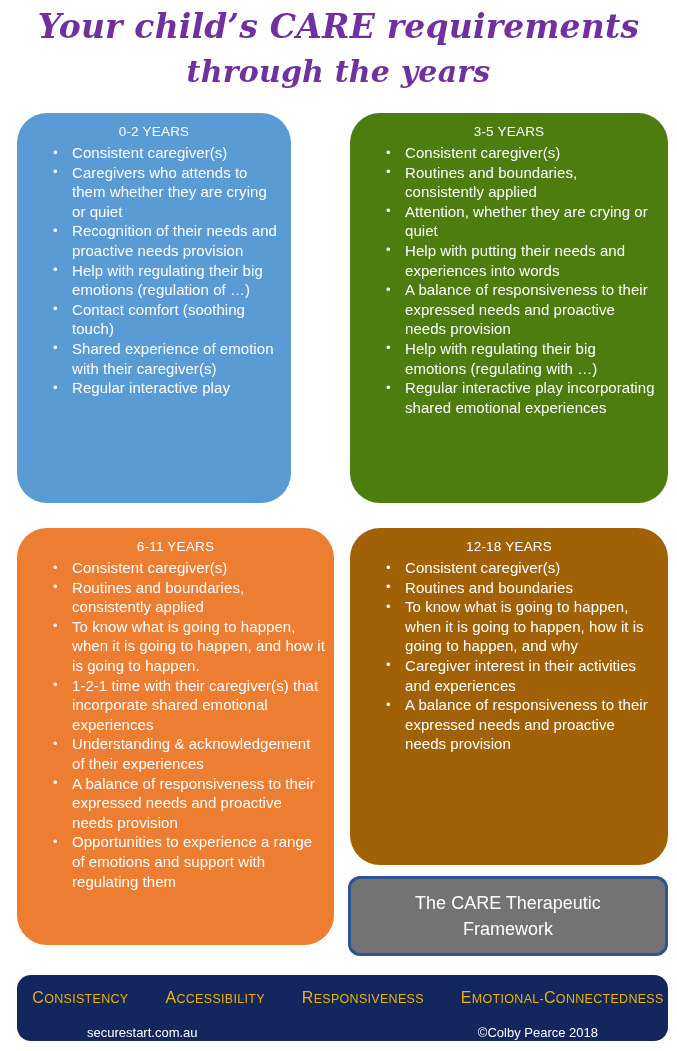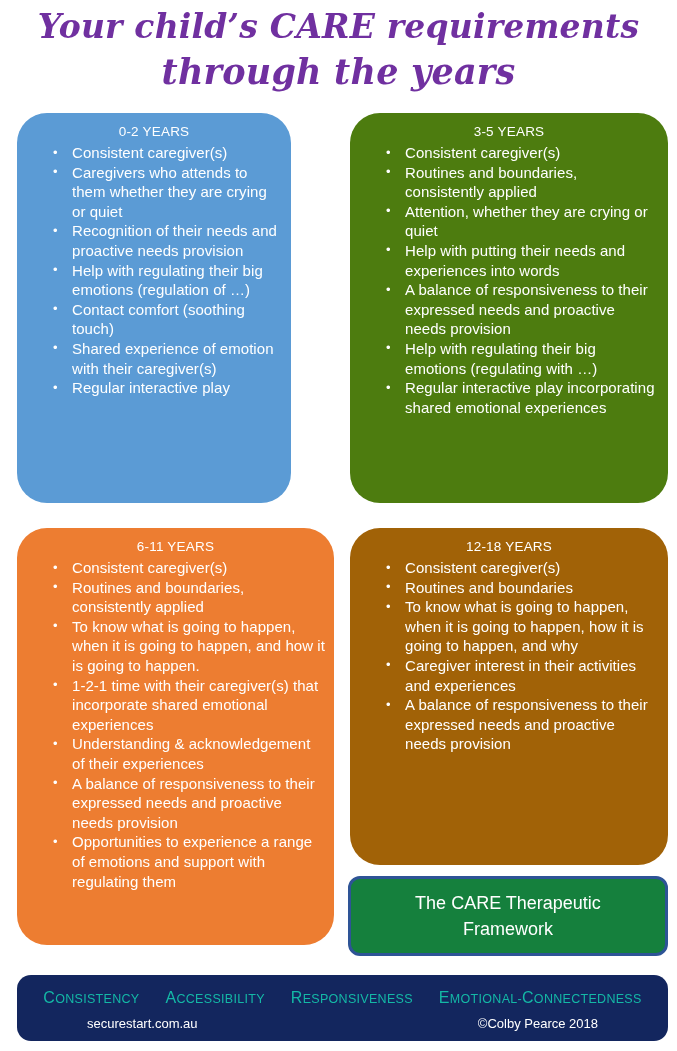--- a/index.html
+++ b/index.html
@@ -31,21 +31,21 @@
   .title-line {
     font-family: "DejaVu Serif", serif;
     font-style: italic;
     font-weight: bold;
     font-size: 33px;
     line-height: 45px;
     color: #7030A0;
     letter-spacing: 0.2px;
     white-space: nowrap;
   }
-  .title-line.line2 { font-size: 35px; }
+  .title-line.line2 { font-size: 30px; }
 
   
   .card {
     position: absolute;
     border-radius: 30px;
     padding: 10px 8px 12px 8px;
     color: #ffffff;
   }
   #card-0-2   { left: 17px;  top: 113px; width: 274px; height: 390px; background: #5B9BD5; }
   #card-3-5   { left: 350px; top: 113px; width: 318px; height: 390px; background: #4d7c0f; }
@@ -85,21 +85,21 @@
     color: #ffffff;
   }
 
   
   #framework-box {
     position: absolute;
     left: 348px;
     top: 876px;
     width: 320px;
     height: 80px;
-    background: #15803d;
+    background: #737373;
     border: 3px solid #2E5496;
     border-radius: 12px;
     display: flex;
     align-items: center;
     justify-content: center;
     text-align: center;
   }
   #framework-text {
     font-size: 18px;
     line-height: 26px;
@@ -124,28 +124,29 @@
     align-items: baseline;
     gap: 26px;
     color: #ffffff;
     margin-top: 4px;
   }
   .care-word {
     font-size: 12.5px;
     font-variant: small-caps;
     letter-spacing: 0.3px;
     white-space: nowrap;
-    color: #14b8a6;
+    color: #eab308;
+    margin-left: 11px;
   }
   .care-word .cap { font-size: 16px; }
   #footer-bottom {
     display: flex;
     justify-content: space-between;
     padding: 0 70px;
-    margin-top: 9px;
+    margin-top: 18px;
     color: #ffffff;
   }
   #footer-bottom span {
     font-size: 13px;
     color: #ffffff;
     white-space: nowrap;
   }
 </style>
 </head>
 <body>

